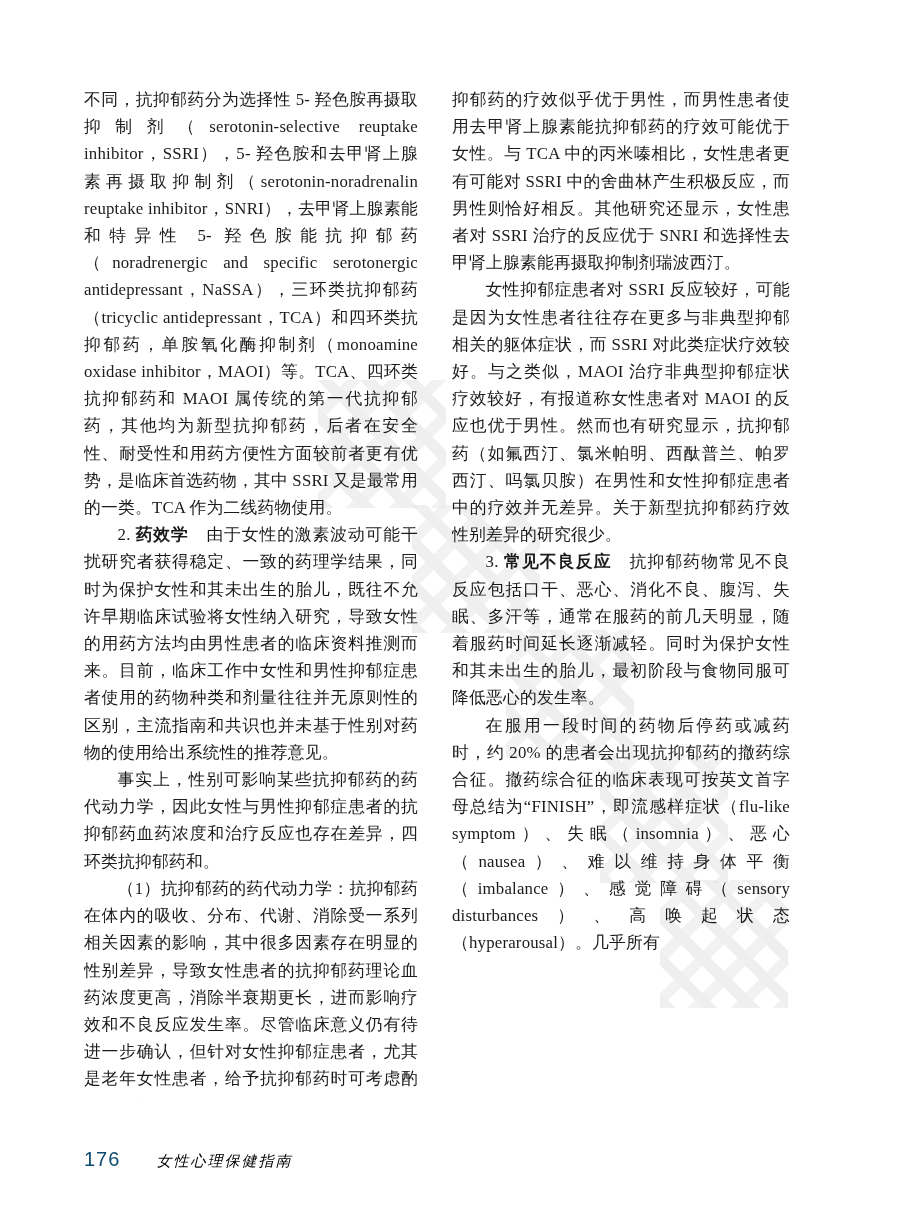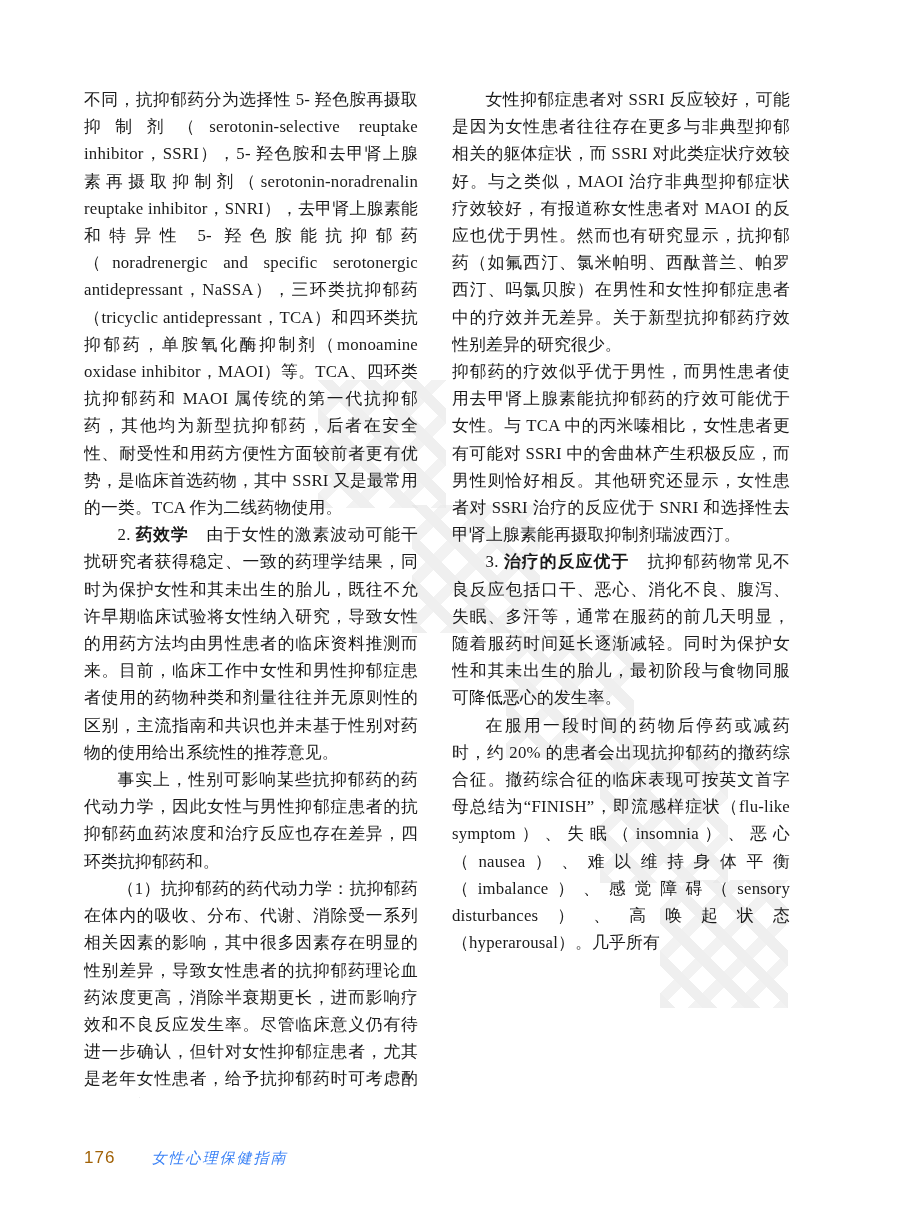--- a/index.html
+++ b/index.html
@@ -52,29 +52,29 @@
   .footer {
     position: absolute;
     left: 84px;
     top: 1148px;
     z-index: 1;
     display: flex;
     align-items: baseline;
   }
   .page-number {
     font-family: "Liberation Sans", "DejaVu Sans", sans-serif;
-    font-size: 17px;
-    color: #a16207;
+    font-size: 20px;
+    color: #0c4a6e;
     letter-spacing: 1px;
   }
   .book-title {
     margin-left: 36px;
     font-size: 15px;
     font-style: italic;
-    color: #3b82f6;
+    color: #000000;
     letter-spacing: 2px;
   }
 </style>
 </head>
 <body>
 
 <div class="page">
 
   <div class="watermark">
     <div class="wm-tile" style="left: 318px; top: 380px; opacity: 0.55;"></div>
@@ -85,23 +85,23 @@
   </div>
 
   <div class="text-column col-left" id="col-left">
       <p class="para"><span>不同，抗抑郁药分为选择性 5- 羟色胺再摄取抑制剂（serotonin-selective reuptake inhibitor，SSRI），5- 羟色胺和去甲肾上腺素再摄取抑制剂（serotonin-noradrenalin reuptake inhibitor，SNRI），去甲肾上腺素能和特异性 5- 羟色胺能抗抑郁药（noradrenergic and specific serotonergic antidepressant，NaSSA），三环类抗抑郁药（tricyclic antidepressant，TCA）和四环类抗抑郁药，单胺氧化酶抑制剂（monoamine oxidase inhibitor，MAOI）等。TCA、四环类抗抑郁药和 MAOI 属传统的第一代抗抑郁药，其他均为新型抗抑郁药，后者在安全性、耐受性和用药方便性方面较前者更有优势，是临床首选药物，其中 SSRI 又是最常用的一类。TCA 作为二线药物使用。</span></p>
       <p class="para indent"><span>2. </span><span class="bold">药效学</span><span>　由于女性的激素波动可能干扰研究者获得稳定、一致的药理学结果，同时为保护女性和其未出生的胎儿，既往不允许早期临床试验将女性纳入研究，导致女性的用药方法均由男性患者的临床资料推测而来。目前，临床工作中女性和男性抑郁症患者使用的药物种类和剂量往往并无原则性的区别，主流指南和共识也并未基于性别对药物的使用给出系统性的推荐意见。</span></p>
       <p class="para indent"><span>事实上，性别可影响某些抗抑郁药的药代动力学，因此女性与男性抑郁症患者的抗抑郁药血药浓度和治疗反应也存在差异，四环类抗抑郁药和。</span></p>
       <p class="para indent"><span>（1）抗抑郁药的药代动力学：抗抑郁药在体内的吸收、分布、代谢、消除受一系列相关因素的影响，其中很多因素存在明显的性别差异，导致女性患者的抗抑郁药理论血药浓度更高，消除半衰期更长，进而影响疗效和不良反应发生率。尽管临床意义仍有待进一步确认，但针对女性抑郁症患者，尤其是老年女性患者，给予抗抑郁药时可考虑酌情降低剂量。</span></p>
     </div>
 
   <div class="text-column col-right" id="col-right">
+      <p class="para"><span>抑郁药的疗效似乎优于男性，而男性患者使用去甲肾上腺素能抗抑郁药的疗效可能优于女性。与 TCA 中的丙米嗪相比，女性患者更有可能对 SSRI 中的舍曲林产生积极反应，而男性则恰好相反。其他研究还显示，女性患者对 SSRI 治疗的反应优于 SNRI 和选择性去甲肾上腺素能再摄取抑制剂瑞波西汀。</span></p>
       <p class="para indent"><span>女性抑郁症患者对 SSRI 反应较好，可能是因为女性患者往往存在更多与非典型抑郁相关的躯体症状，而 SSRI 对此类症状疗效较好。与之类似，MAOI 治疗非典型抑郁症状疗效较好，有报道称女性患者对 MAOI 的反应也优于男性。然而也有研究显示，抗抑郁药（如氟西汀、氯米帕明、西酞普兰、帕罗西汀、吗氯贝胺）在男性和女性抑郁症患者中的疗效并无差异。关于新型抗抑郁药疗效性别差异的研究很少。</span></p>
-      <p class="para"><span>抑郁药的疗效似乎优于男性，而男性患者使用去甲肾上腺素能抗抑郁药的疗效可能优于女性。与 TCA 中的丙米嗪相比，女性患者更有可能对 SSRI 中的舍曲林产生积极反应，而男性则恰好相反。其他研究还显示，女性患者对 SSRI 治疗的反应优于 SNRI 和选择性去甲肾上腺素能再摄取抑制剂瑞波西汀。</span></p>
-      <p class="para indent"><span>3. </span><span class="bold">治疗的反应优于</span><span>　抗抑郁药物常见不良反应包括口干、恶心、消化不良、腹泻、失眠、多汗等，通常在服药的前几天明显，随着服药时间延长逐渐减轻。同时为保护女性和其未出生的胎儿，最初阶段与食物同服可降低恶心的发生率。</span></p>
+      <p class="para indent"><span>3. </span><span class="bold">常见不良反应</span><span>　抗抑郁药物常见不良反应包括口干、恶心、消化不良、腹泻、失眠、多汗等，通常在服药的前几天明显，随着服药时间延长逐渐减轻。同时为保护女性和其未出生的胎儿，最初阶段与食物同服可降低恶心的发生率。</span></p>
       <p class="para indent"><span>在服用一段时间的药物后停药或减药时，约 20% 的患者会出现抗抑郁药的撤药综合征。撤药综合征的临床表现可按英文首字母总结为“FINISH”，即流感样症状（flu-like symptom）、失眠（insomnia）、恶心（nausea）、难以维持身体平衡（imbalance）、感觉障碍（sensory disturbances）、高唤起状态（hyperarousal）。几乎所有</span></p>
     </div>
 
   <div class="footer">
     <span class="page-number">176</span>
     <span class="book-title">女性心理保健指南</span>
   </div>
 
 </div>
 

